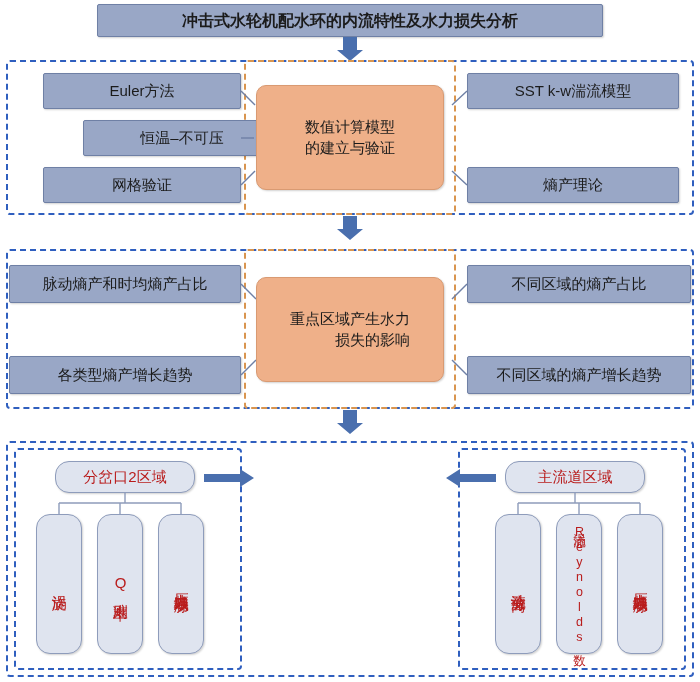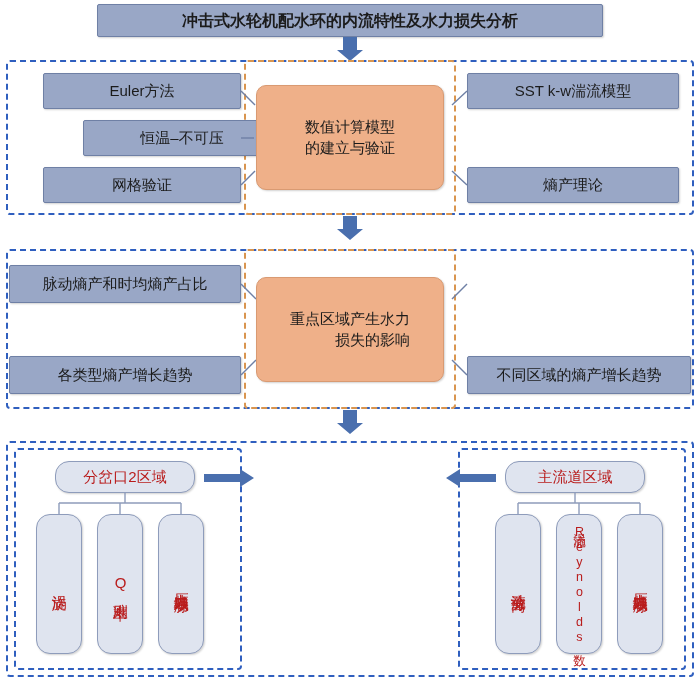--- a/index.html
+++ b/index.html
@@ -131,20 +131,23 @@
 
   <div class="dashed-group" style="left:244px; top:249px; width:212px; height:160px; border-color:#d9954f;"></div>
 
   <div class="box blue-box label-14" style="left:9px; top:265px; width:232px; height:38px;">
     <span>脉动熵产和时均熵产占比</span>
   </div>
   <div class="box blue-box label-14" style="left:9px; top:356px; width:232px; height:38px;">
     <span>各类型熵产增长趋势</span>
   </div>
 
+  <div class="box blue-box label-14" style="left:467px; top:265px; width:224px; height:38px;">
+    <span>不同区域的熵产占比</span>
+  </div>
   <div class="box blue-box label-14" style="left:467px; top:356px; width:224px; height:38px;">
     <span>不同区域的熵产增长趋势</span>
   </div>
 
   <svg class="arrow" style="left:0px; top:0px;" width="700" height="682">
     <g stroke="#6f80a5" stroke-width="1.4" fill="none">
       <path d="M241,284 L256,299"></path>
       <path d="M241,375 L256,360"></path>
       <path d="M467,284 L452,299"></path>
       <path d="M467,375 L452,360"></path>

